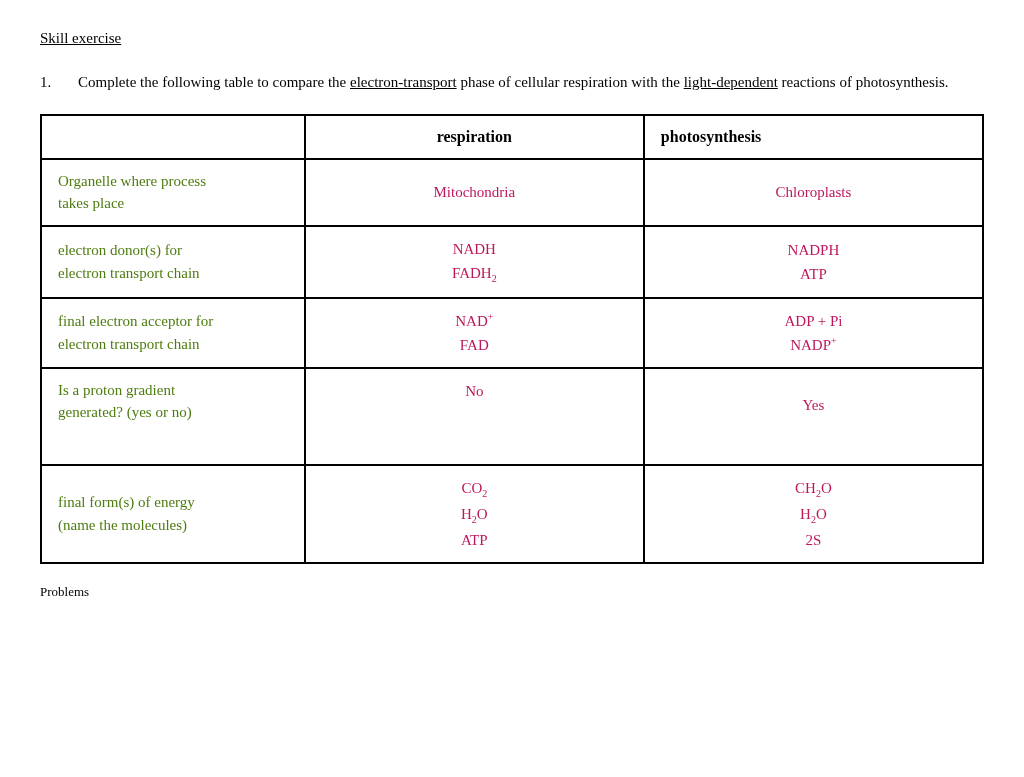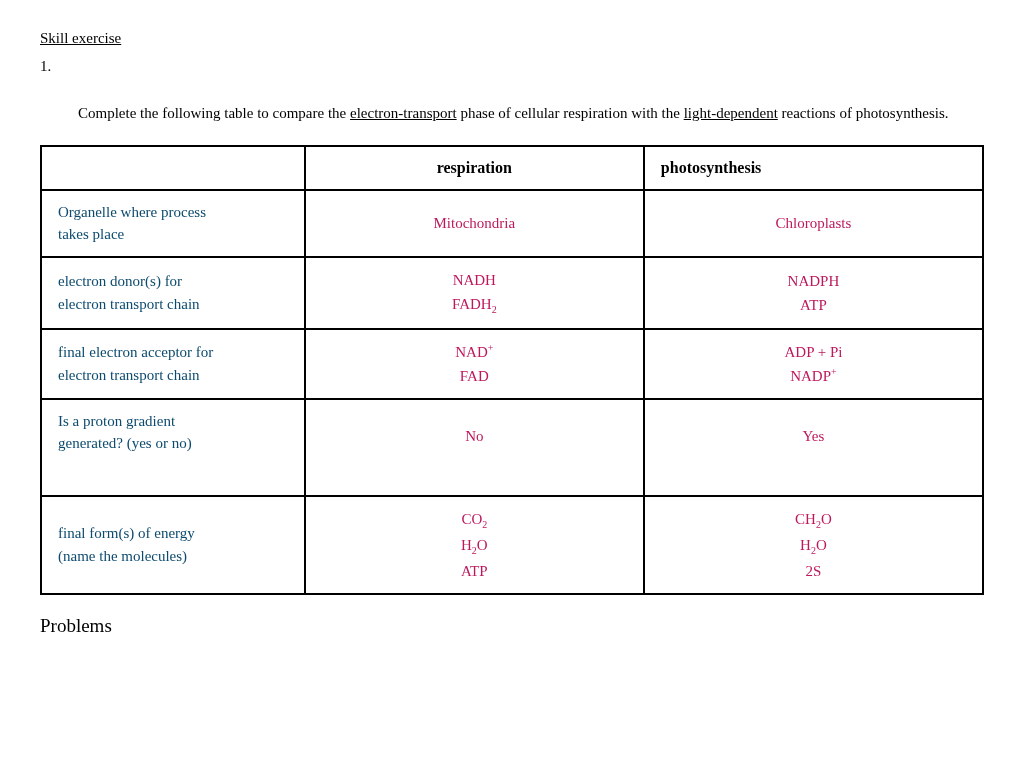--- a/index.html
+++ b/index.html
@@ -18,38 +18,37 @@
       min-height: 777px;
     }
 
     .page-content {
       max-width: 960px;
     }
 
     .skill-exercise-title {
       text-decoration: underline;
       font-size: 15px;
-      margin-bottom: 8px;
+      margin-bottom: 24px;
     }
 
     .exercise-instruction {
       display: flex;
       gap: 8px;
       margin-bottom: 20px;
       font-size: 15px;
       line-height: 1.5;
     }
 
     .exercise-number {
       min-width: 30px;
     }
 
     .instruction-text {
       flex: 1;
-      margin-top: 47px;
     }
 
     .underline {
       text-decoration: underline;
     }
 
     table {
       border-collapse: collapse;
       width: 100%;
       margin-bottom: 20px;
@@ -83,27 +82,27 @@
       text-align: left;
     }
 
     .answer-cell {
       text-align: center;
       color: #be185d;
       line-height: 1.6;
     }
 
     .label-cell {
-      color: #0c4a6e;
+      color: #4d7c0f;
       line-height: 1.5;
       font-size: 15px;
     }
 
     .problems-label {
-      font-size: 19px;
+      font-size: 13px;
       margin-top: 10px;
     }
 
     sup {
       font-size: 10px;
     }
 
     sub {
       font-size: 10px;
     }
@@ -145,21 +144,21 @@
       </tr>
 
       <tr>
         <td class="label-cell">final electron acceptor for<br>electron transport chain</td>
         <td class="answer-cell">NAD<sup>+</sup><br>FAD</td>
         <td class="answer-cell">ADP + Pi<br>NADP<sup>+</sup></td>
       </tr>
 
       <tr>
         <td class="label-cell" style="padding-bottom: 40px;">Is a proton gradient<br>generated? (yes or no)</td>
-        <td class="answer-cell" style="vertical-align: top; padding-top: 24px;">No</td>
+        <td class="answer-cell" style="vertical-align: top; padding-top: 10px;">No</td>
         <td class="answer-cell" style="vertical-align: top; padding-top: 24px;">Yes</td>
       </tr>
 
       <tr>
         <td class="label-cell">final form(s) of energy<br>(name the molecules)</td>
         <td class="answer-cell">CO<sub>2</sub><br>H<sub>2</sub>O<br>ATP</td>
         <td class="answer-cell">CH<sub>2</sub>O<br>H<sub>2</sub>O<br>2S</td>
       </tr>
     </tbody>
   </table>

